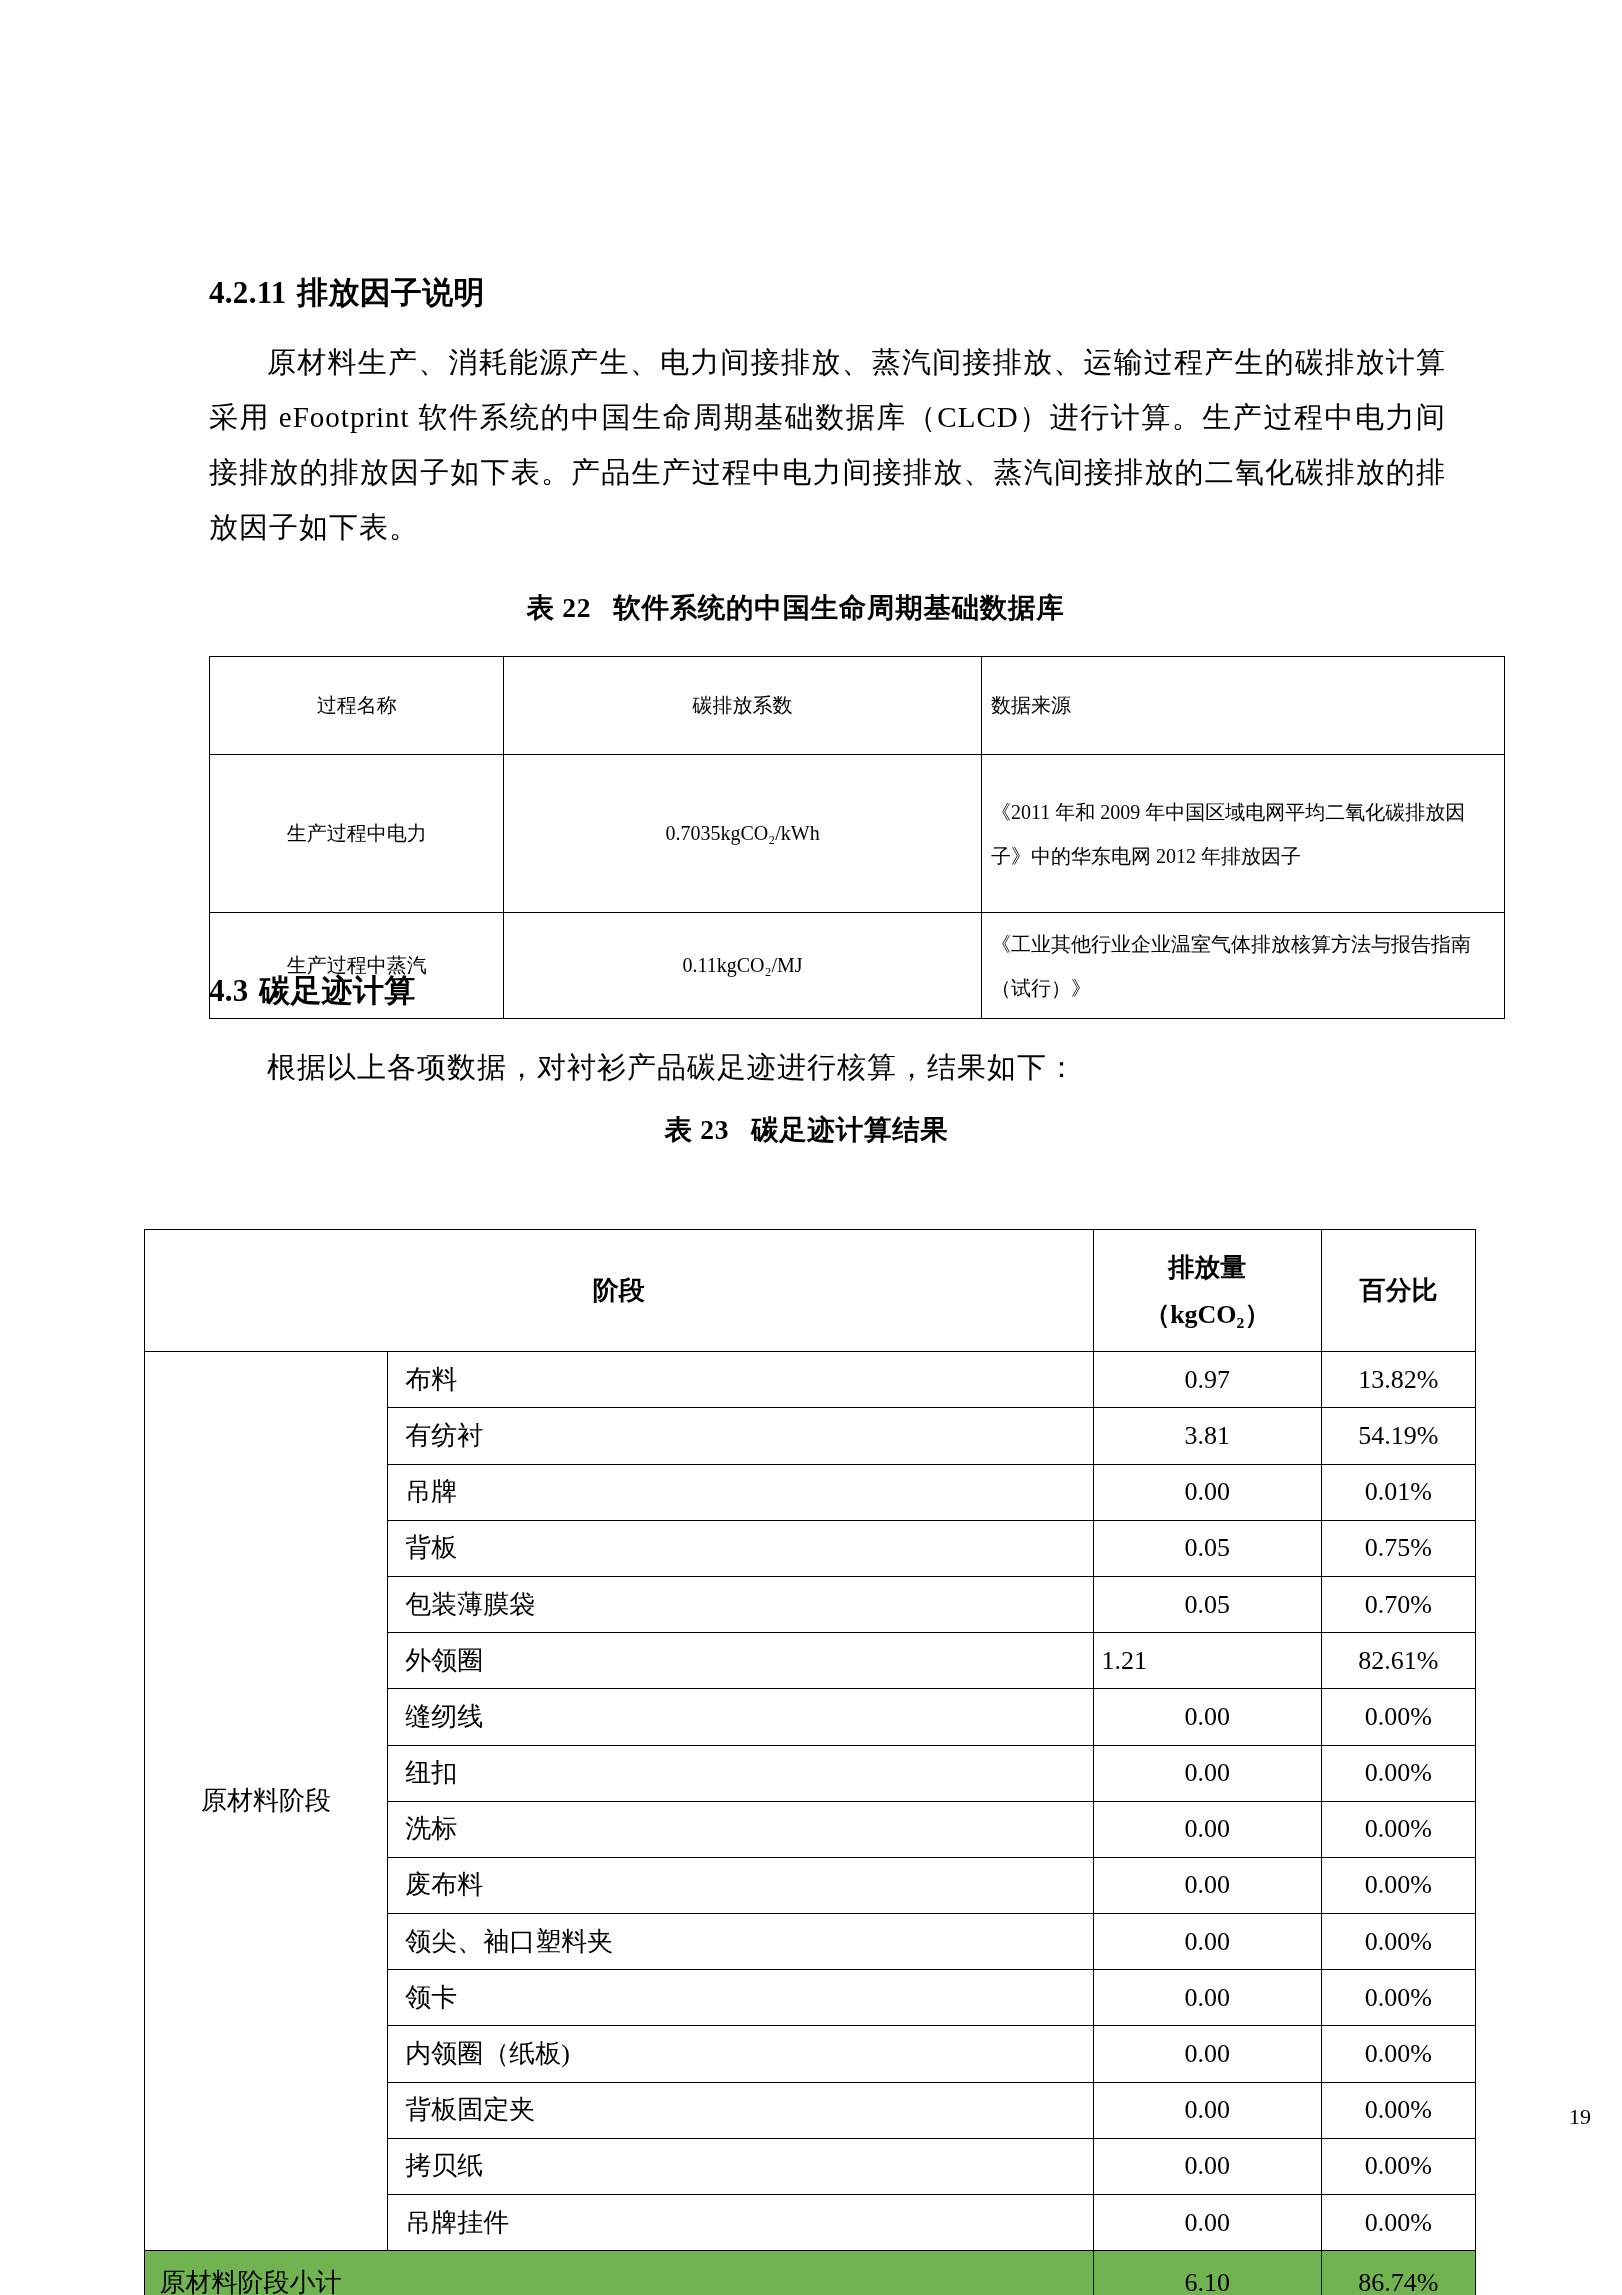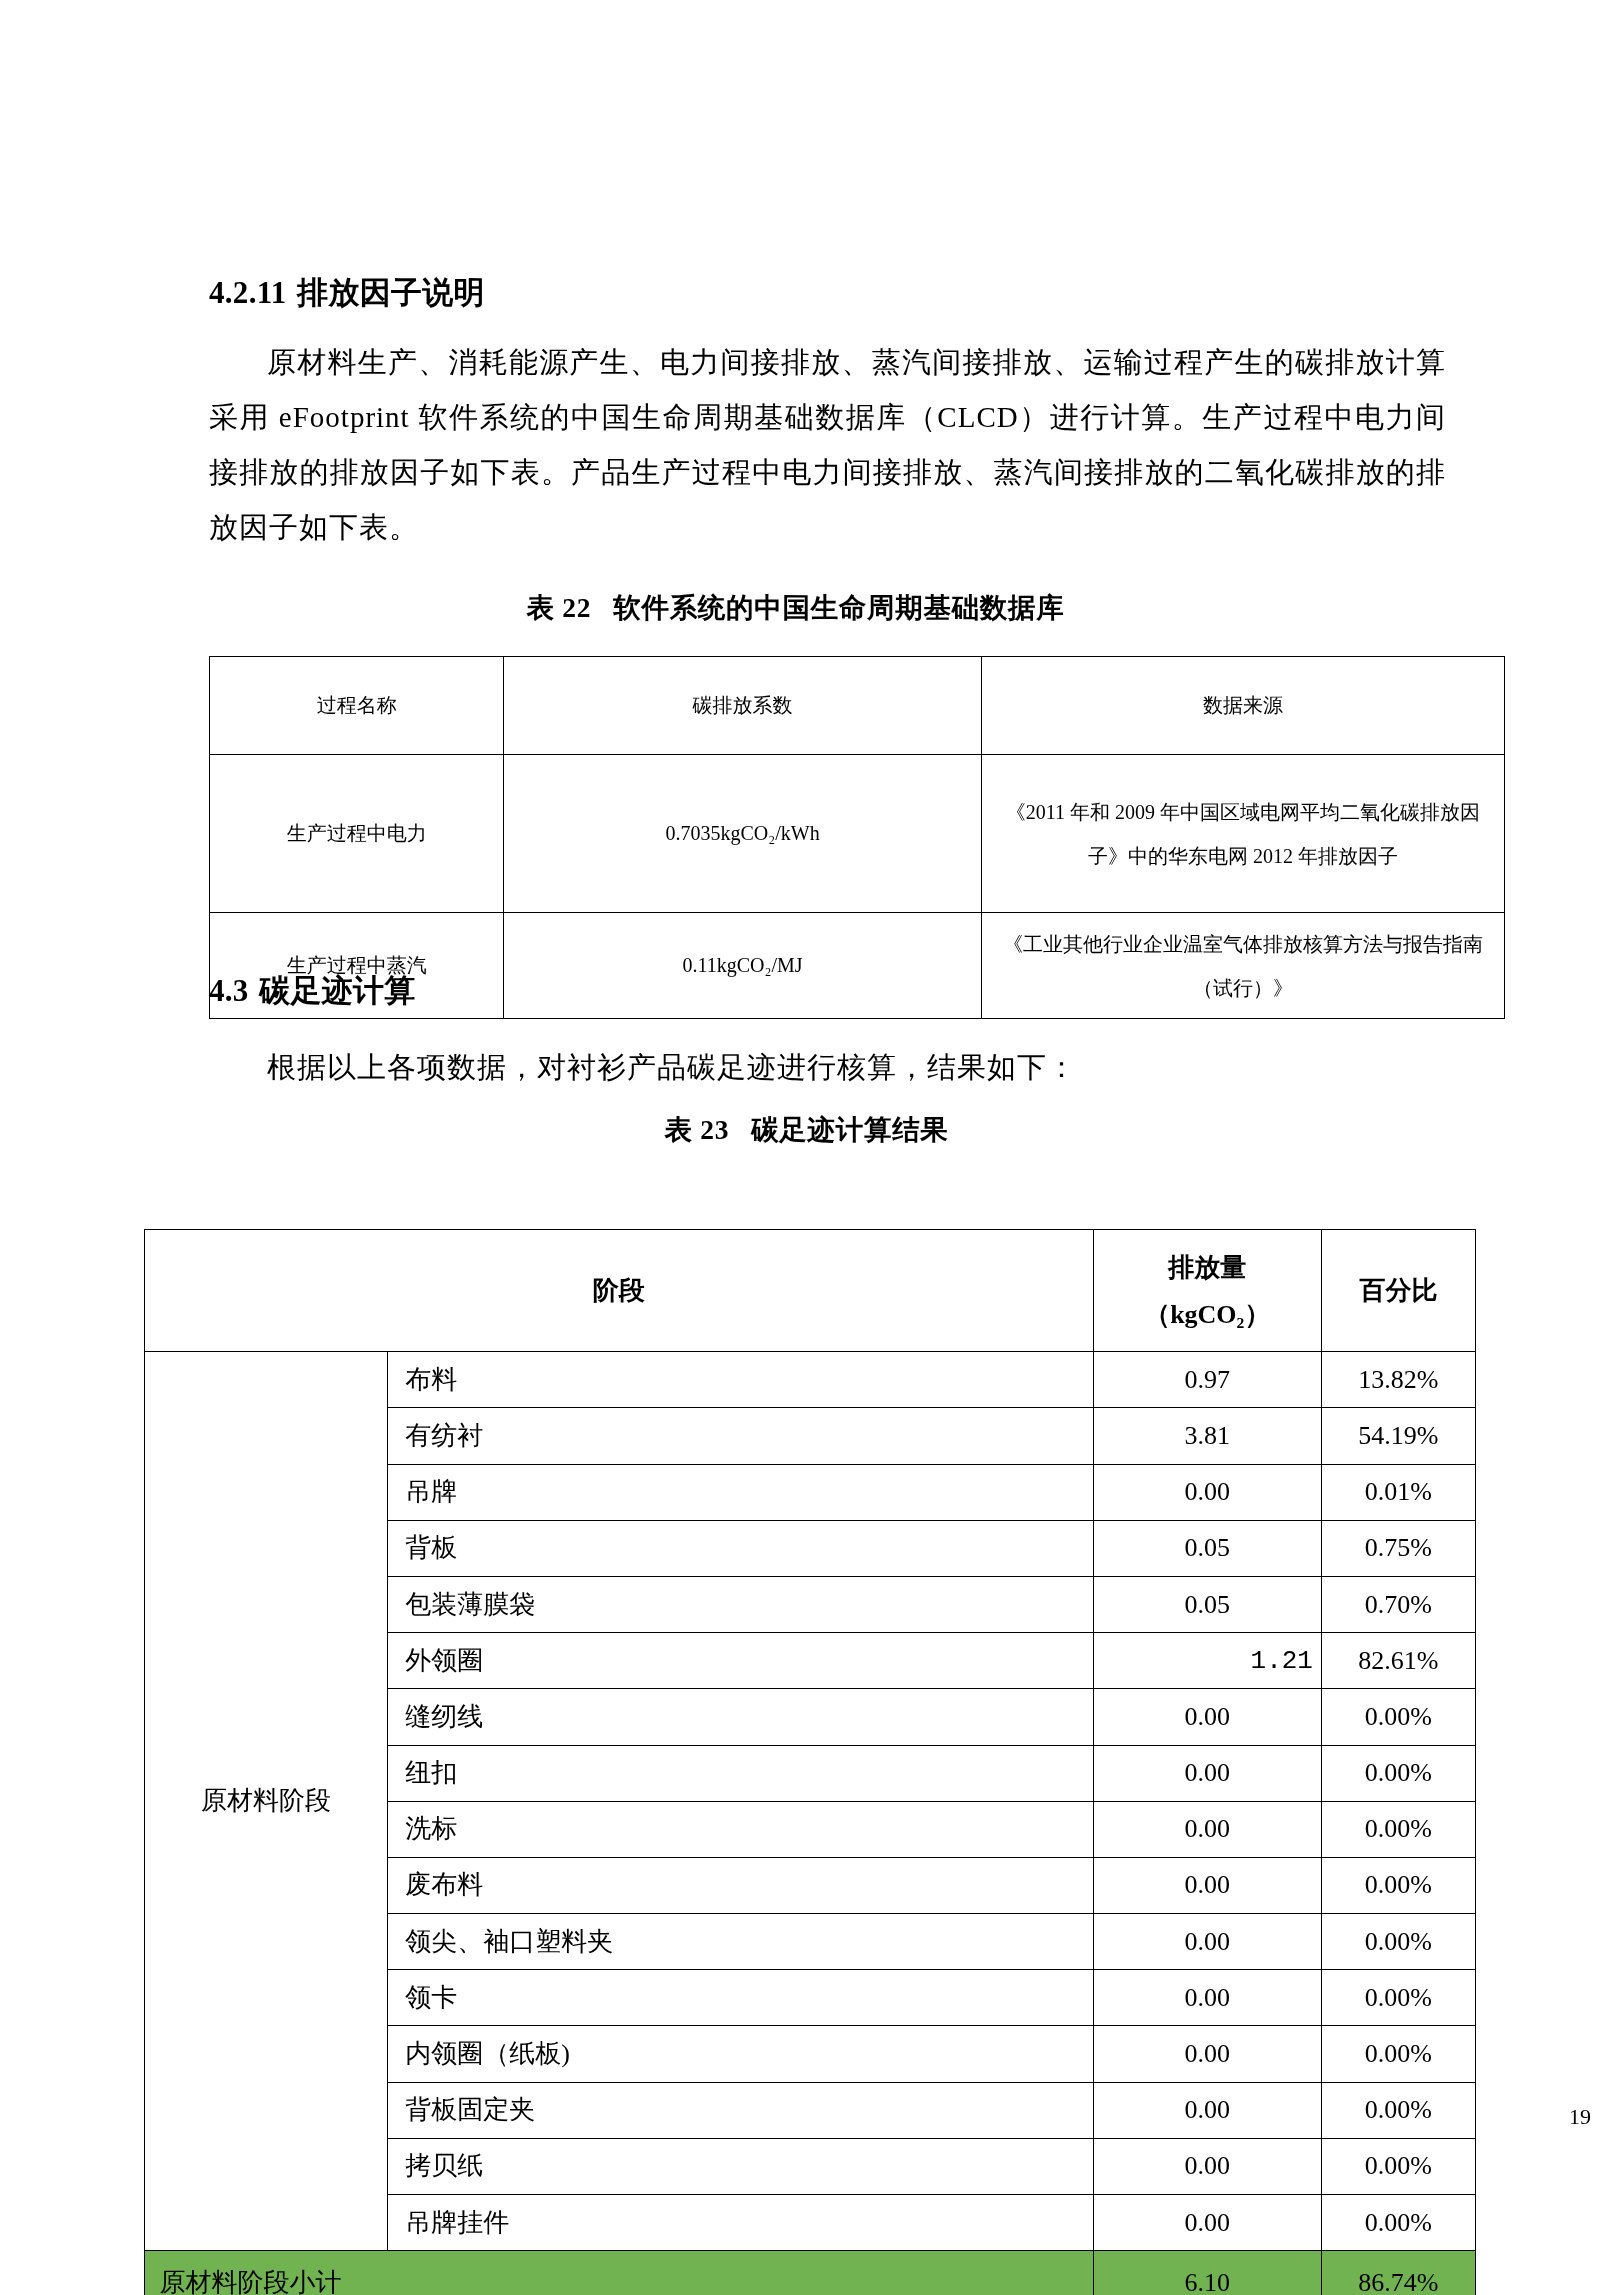--- a/index.html
+++ b/index.html
@@ -77,21 +77,21 @@
     padding: 6.5px 9.2px;
     vertical-align: middle;
     font-weight: normal;
     line-height: 43px;
   }
 
   
   #tbl22 { left: 209px; top: 656px; width: 1238px; }
   #tbl22 .c-name  { width: 275px;  text-align: center; }
   #tbl22 .c-coef  { width: 458px;  text-align: center; }
-  #tbl22 .c-src   { width: 504px;  text-align: center; }
+  #tbl22 .c-src   { width: 504px;  }
   #tbl22 thead td { height: 84px; }
   #tbl22 .row-elec td { height: 144px; }
   #tbl22 .row-steam td { height: 92px; }
   #tbl22 .srccell { line-height: 44px; }
 
   
   #tbl23 { left: 144px; top: 1229px; width: 1332px; font-size: 26px; }
   #tbl23 td, #tbl23 th { padding: 2.6px 7.9px; line-height: 38px; }
   #tbl23 .col-stage { width: 243px; }
   #tbl23 .col-item  { width: 705px; }
@@ -213,21 +213,21 @@
           <td class="col-val" style="text-align: center;">0.05</td>
           <td class="col-pct" style="text-align: center;">0.75%</td>
         </tr>
         <tr>
           <td class="item-cell">包装薄膜袋</td>
           <td class="col-val" style="text-align: center;">0.05</td>
           <td class="col-pct" style="text-align: center;">0.70%</td>
         </tr>
         <tr>
           <td class="item-cell">外领圈</td>
-          <td class="col-val" style="text-align: right; font-family: Liberation Mono, monospace;">1.21</td>
+          <td class="col-val" style="text-align: left;">1.21</td>
           <td class="col-pct" style="text-align: center;">82.61%</td>
         </tr>
         <tr>
           <td class="item-cell">缝纫线</td>
           <td class="col-val" style="text-align: center;">0.00</td>
           <td class="col-pct" style="text-align: center;">0.00%</td>
         </tr>
         <tr>
           <td class="item-cell">纽扣</td>
           <td class="col-val" style="text-align: center;">0.00</td>

